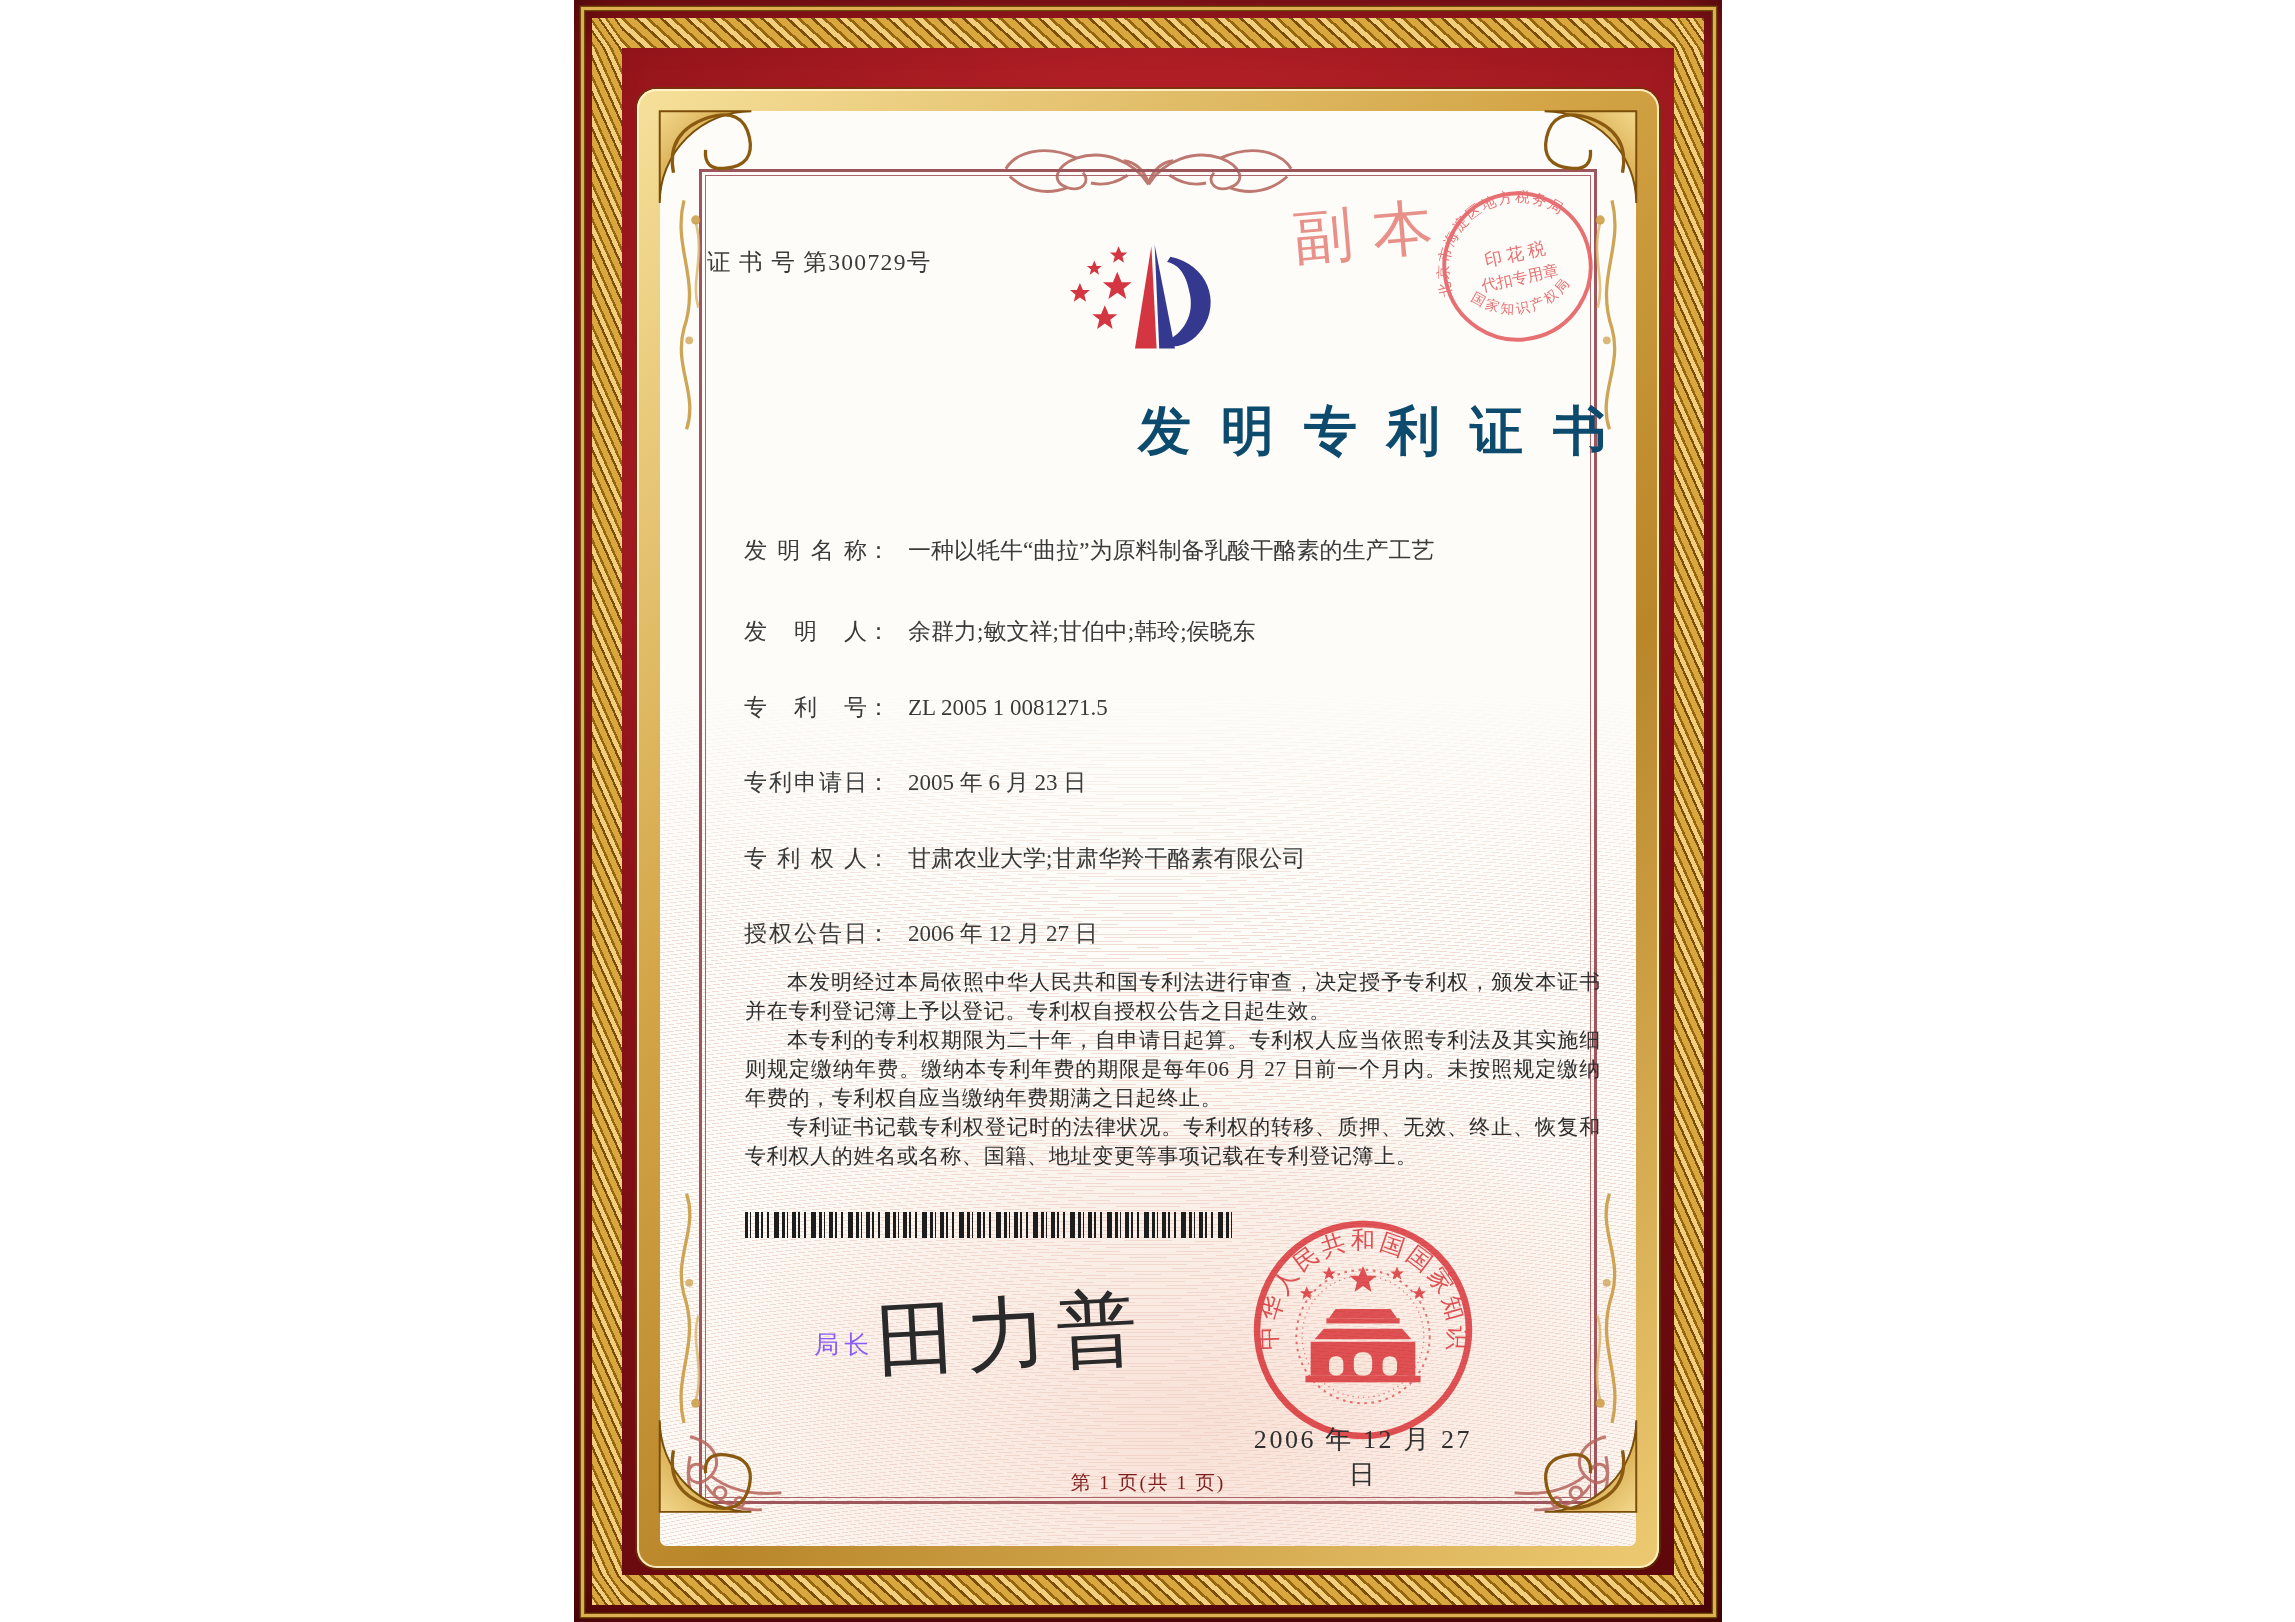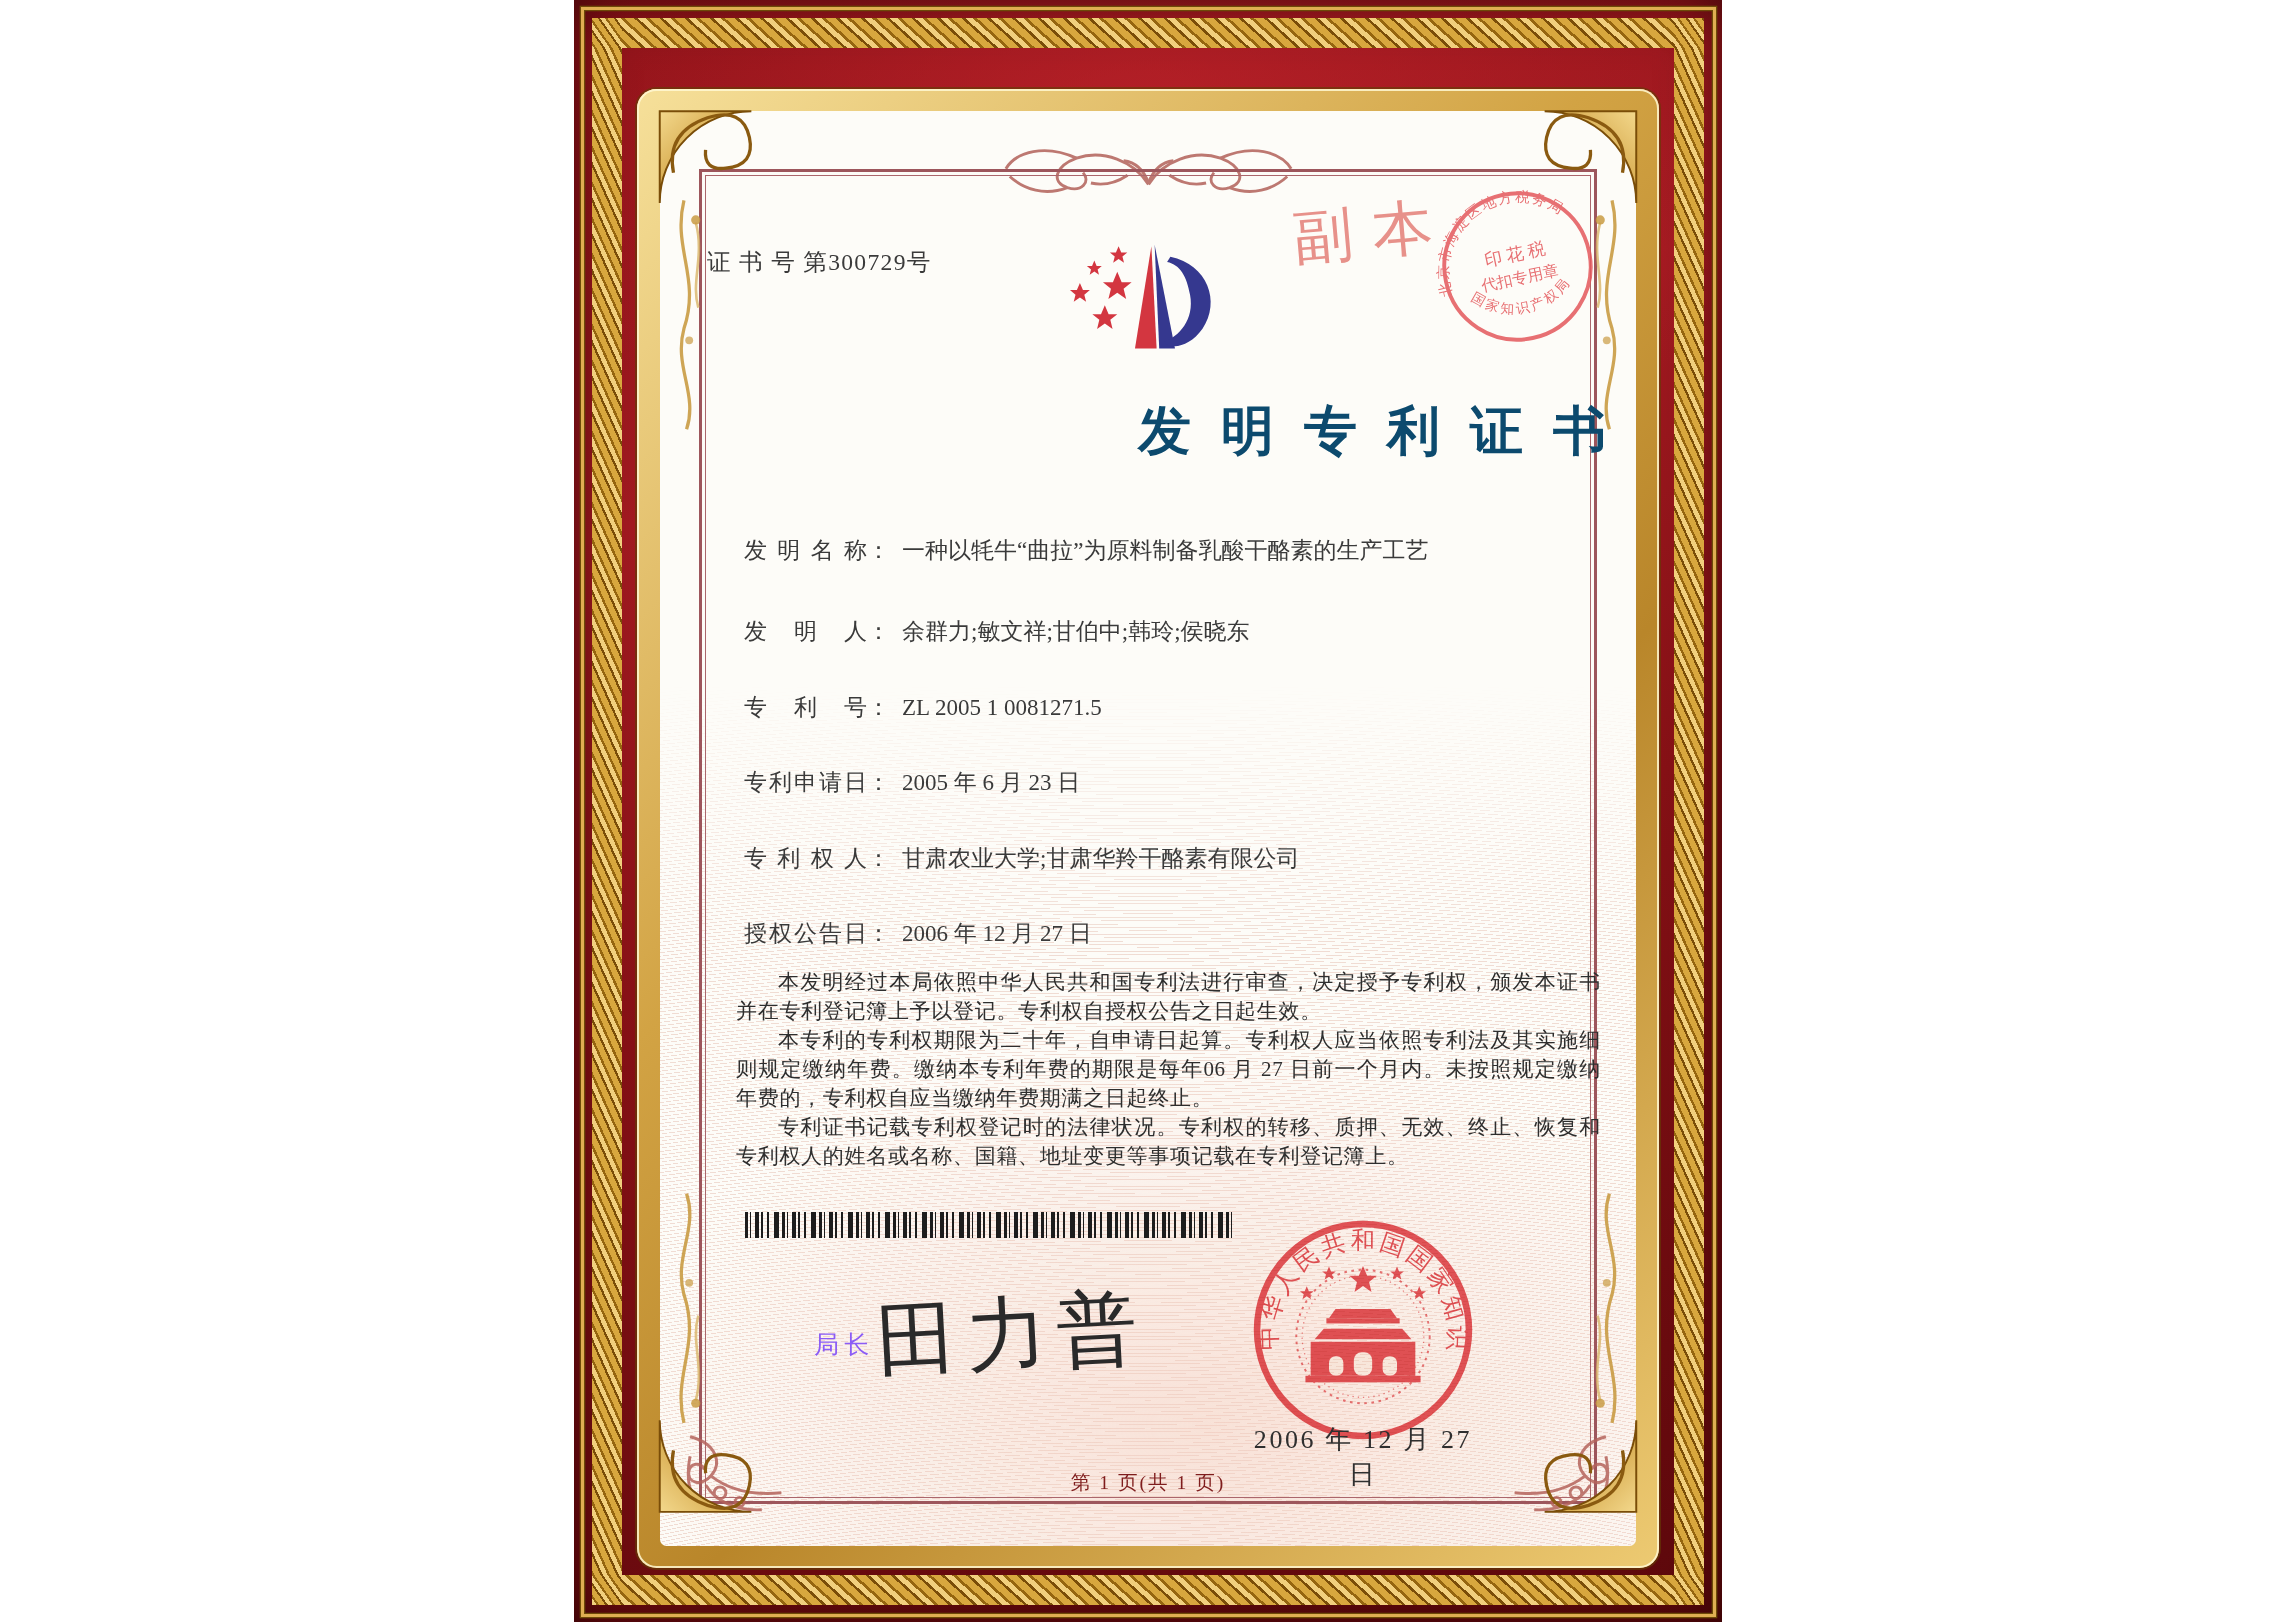--- a/index.html
+++ b/index.html
@@ -44,26 +44,26 @@
 
   .tax-stamp { position:absolute; left:770px; top:68px; width:175px; height:175px;
                transform:rotate(-12deg); opacity:.85; }
 
   .title { position:absolute; left:0; right:0; top:285px; text-align:right;
            font-size:53px; font-weight:bold; color:#0c4a6e;
            letter-spacing:30px; text-indent:30px; }
 
   .row { position:absolute; left:84px; font-size:23px; color:#3a3a3a; white-space:nowrap; }
   .row .lbl { display:inline-block; width:123px; text-align:justify; text-align-last:justify; }
-  .row .val { margin-left:12px;text-align:right; }
+  .row .val { margin-left:18px;text-align:right; }
   .row1{top:424px} .row2{top:505px} .row3{top:581px} .row4{top:656px} .row5{top:732px} .row6{top:807px}
 
   .body-text { position:absolute; left:76px; top:857px; width:865px;
                font-size:21px; line-height:29px; color:#2e2e2e; text-align:justify; letter-spacing:0.7px; }
-  .body-text p { text-indent:2em; }
+  .body-text p { text-indent:2em;margin-left:9px; }
 
   .barcode { position:absolute; left:85px; top:1101px; width:489px; height:26px;
              background: repeating-linear-gradient(90deg,
                #1d1d1d 0 2.6px, transparent 2.6px 4.6px, #1d1d1d 4.6px 5.9px, transparent 5.9px 9.8px,
                #1d1d1d 9.8px 14.4px, transparent 14.4px 16.4px, #1d1d1d 16.4px 17.7px, transparent 17.7px 21.6px,
                #1d1d1d 21.6px 23.6px, transparent 23.6px 29px, #1d1d1d 29px 34px, transparent 34px 37px); }
 
   .seal { position:absolute; left:582px; top:1098px; width:242px; height:242px;
           mix-blend-mode:multiply; opacity:.92; }
 

